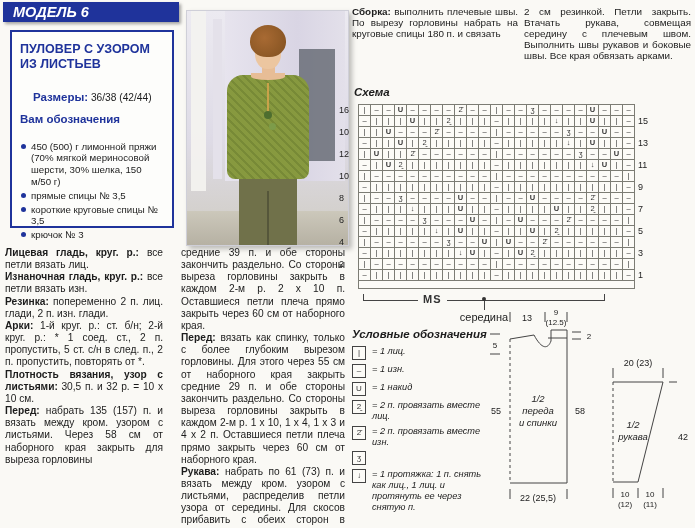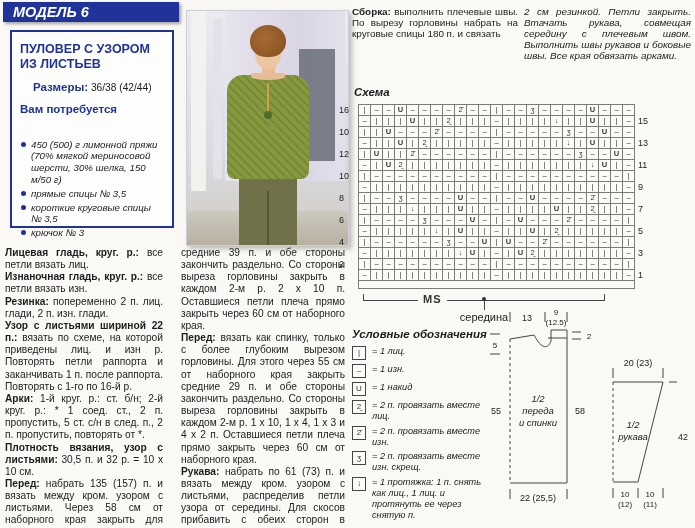--- a/index.html
+++ b/index.html
@@ -21,24 +21,24 @@
     font-size:14.5px;line-height:20px;padding-left:10px;box-sizing:border-box;
     box-shadow:2px 2px 3px rgba(0,0,0,.35);
   }
   
   .info-box{
     position:absolute;left:10px;top:30px;width:164px;height:198px;
     border:2px solid var(--accent);background:#fdfdfb;
     padding:10px 8px;box-sizing:border-box;
   }
   .info-title{color:var(--accent);font-weight:bold;font-size:12.5px;line-height:1.18;margin:0;}
-  .sizes-line{margin-top:9px;font-size:10.2px;padding-left:13px;}
+  .sizes-line{margin-top:19px;font-size:10.2px;padding-left:13px;}
   .sizes-label{color:var(--accent);font-weight:bold;font-size:11.5px;}
   .need-label{color:var(--accent);font-weight:bold;font-size:11.5px;margin-top:10px;}
-  .materials{margin:24px 0 0 0;padding:0;list-style:none;font-size:9.7px;line-height:1.22;font-style:italic;}
+  .materials{margin:16px 0 0 0;padding:0;list-style:none;font-size:9.7px;line-height:1.22;}
   .materials li{position:relative;padding-left:11px;margin-bottom:2px;}
   .materials li .dot{position:absolute;left:1px;top:3px;width:5px;height:5px;border-radius:50%;background:var(--accent);}
   
   .photo{position:absolute;left:186px;top:10px;width:161px;height:234px;background:#e9e7ee;
     border:1px solid #cfcfd8;box-shadow:3px 3px 5px rgba(0,0,0,.25);overflow:hidden;}
   .ph{position:absolute;}
   .ph-bg{left:0;top:0;right:0;bottom:0;background:linear-gradient(180deg,#eceaf1 0%,#dedbe6 55%,#cfccc2 100%);}
   .ph-pillar{left:4px;top:0;width:15px;height:180px;background:#f3f2ef;opacity:.95;}
   .ph-pillar2{left:26px;top:8px;width:9px;height:160px;background:#e4e1ea;}
   .ph-glass{left:38px;top:0;width:120px;height:170px;background:linear-gradient(90deg,#e7e4ee,#d9d5e4 60%,#e3e0ea);}
@@ -55,21 +55,21 @@
   .ph-pendant2{left:82px;top:112px;width:7px;height:7px;border-radius:50%;background:#7d9c4a;}
   .ph-pants{left:52px;top:166px;width:58px;height:68px;background:#70714a;}
   .ph-legline{left:80px;top:180px;width:2px;height:54px;background:#55563a;}
   
   .text-col{position:absolute;font-size:10.2px;line-height:12.15px;text-align:justify;}
   .text-col p{margin:0;}
   .text-col b{font-weight:bold;}
   #col1{left:5px;top:247px;width:158px;}
   #col2{left:181px;top:247px;width:164px;}
   #col3{left:352px;top:6px;width:166px;font-size:9.9px;line-height:11px;}
-  #col4{left:524px;top:6px;width:167px;font-size:9.9px;line-height:11px;font-style:italic;}
+  #col4{left:524px;top:6px;width:167px;font-size:9.9px;line-height:11px;}
   
   .chart-title{position:absolute;left:354px;top:86px;font-weight:bold;font-style:italic;font-size:11.5px;}
   table.chart{position:absolute;left:336px;top:104px;border-collapse:collapse;}
   table.chart td.cell{
     width:11px;height:10px;min-width:11px;max-width:11px;padding:0;
     border:1px solid var(--grid);text-align:center;vertical-align:middle;
     font-size:7.5px;line-height:10px;color:#333;background:#fcfbf7;
   }
   table.chart td.num{border:none;background:transparent;font-size:9px;color:#222;width:16px;padding:0 3px;}
   table.chart td.num.left{text-align:left;}
@@ -102,21 +102,21 @@
 <body>
 
 <div class="header-bar">МОДЕЛЬ 6</div>
 
 <div class="info-box">
   <p class="info-title">ПУЛОВЕР С УЗОРОМ ИЗ ЛИСТЬЕВ</p>
   <div class="sizes-line">
     <span class="sizes-label">Размеры:</span>
     <span class="sizes-value">36/38 (42/44)</span>
   </div>
-  <div class="need-label">Вам потребуется</div>
+  <div class="need-label">Вам обозначения</div>
   <ul class="materials">
       <li><span class="dot"></span>450 (500) г лимонной пряжи (70% мягкой мериносовой шерсти, 30% шелка, 150 м/50 г)</li>
       <li><span class="dot"></span>прямые спицы № 3,5</li>
       <li><span class="dot"></span>короткие круговые спицы № 3,5</li>
       <li><span class="dot"></span>крючок № 3</li>
     </ul>
 </div>
 
 <div class="photo">
   <div class="ph ph-bg"></div>
@@ -134,21 +134,20 @@
   <div class="ph ph-hair"></div>
   <div class="ph ph-chain"></div>
   <div class="ph ph-pendant1"></div>
   <div class="ph ph-pendant2"></div>
 </div>
 
 <div class="text-col" id="col1">
     <p><b>Лицевая гладь, круг. р.: </b>все петли вязать лиц.</p>
     <p><b>Изнаночная гладь, круг. р.: </b>все петли вязать изн.</p>
     <p><b>Резинка: </b>попеременно 2 п. лиц. глади, 2 п. изн. глади.</p>
-    <p><b>Узор с листьями шириной 22 п.: </b>вязать по схеме, на которой приведены лиц. и изн р. Повторять петли раппорта и заканчивать 1 п. после раппорта. Повторять с 1-го по 16-й р.</p>
     <p><b>Арки: </b>1-й круг. р.: ст. б/н; 2-й круг. р.: * 1 соед. ст., 2 п. пропустить, 5 ст. с/н в след. п., 2 п. пропустить, повторять от *.</p>
     <p><b>Плотность вязания, узор с листьями: </b>30,5 п. и 32 р. = 10 х 10 см.</p>
     <p><b>Перед: </b>набрать 135 (157) п. и вязать между кром. узором с листьями. Через 58 см от наборного края закрыть для выреза горловины</p>
   </div>
 <div class="text-col" id="col2">
     <p>средние 39 п. и обе стороны закончить раздельно. Со стороны выреза горловины закрыть в каждом 2-м р. 2 х 10 п. Оставшиеся петли плеча прямо закрыть через 60 см от наборного края.</p>
     <p><b>Перед: </b>вязать как спинку, только с более глубоким вырезом горловины. Для этого через 55 см от наборного края закрыть средние 29 п. и обе стороны закончить раздельно. Со стороны выреза горловины закрыть в каждом 2-м р. 1 х 10, 1 х 4, 1 х 3 и 4 х 2 п. Оставшиеся петли плеча прямо закрыть через 60 см от наборного края.</p>
     <p><b>Рукава: </b>набрать по 61 (73) п. и вязать между кром. узором с листьями, распределив петли узора от середины. Для скосов прибавить с обеих сторон в каждом 5-м р. 12 (1) х 1 п. и в каждом 4-м р. 18 (32) х</p>
   </div>
 <div class="text-col" id="col3">
@@ -626,21 +625,20 @@
     <div class="legend-item">
       <span class="legend-box">2̬</span>
       <span>= 2 п. провязать вместе лиц.</span>
     </div>
     <div class="legend-item">
       <span class="legend-box">2̂</span>
       <span>= 2 п. провязать вместе изн.</span>
     </div>
     <div class="legend-item">
       <span class="legend-box">ʒ</span>
-      <span>= 2 п. провязать вместе изн. скрещ.</span>
     </div>
     <div class="legend-item">
       <span class="legend-box">↓</span>
       <span>= 1 протяжка: 1 п. снять как лиц., 1 лиц. и протянуть ее через снятую п.</span>
     </div>
   </div>
 
 <svg class="schem-body" width="112" height="205" viewBox="0 0 112 205">
   <line x1="22" y1="33" x2="22" y2="177" stroke="#444" stroke-dasharray="3,3"></line>
   <line x1="22" y1="177" x2="79" y2="177" stroke="#444"></line>

